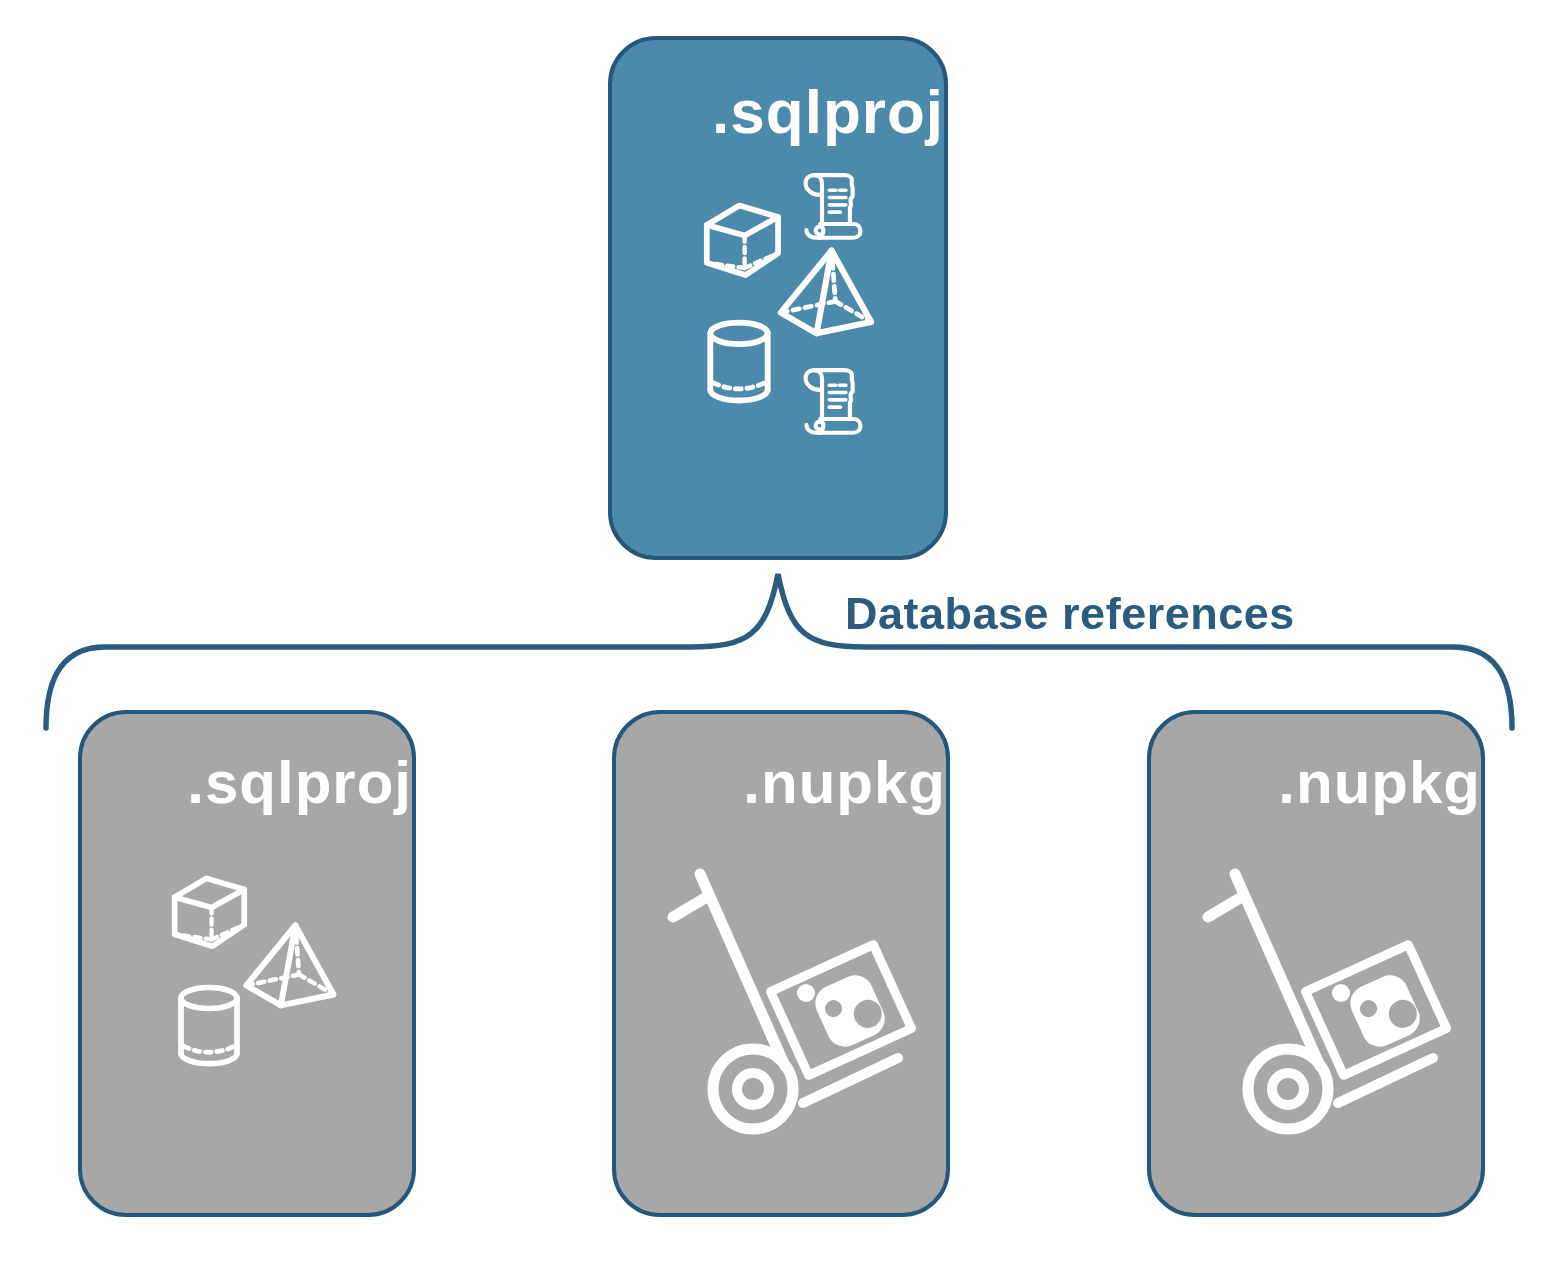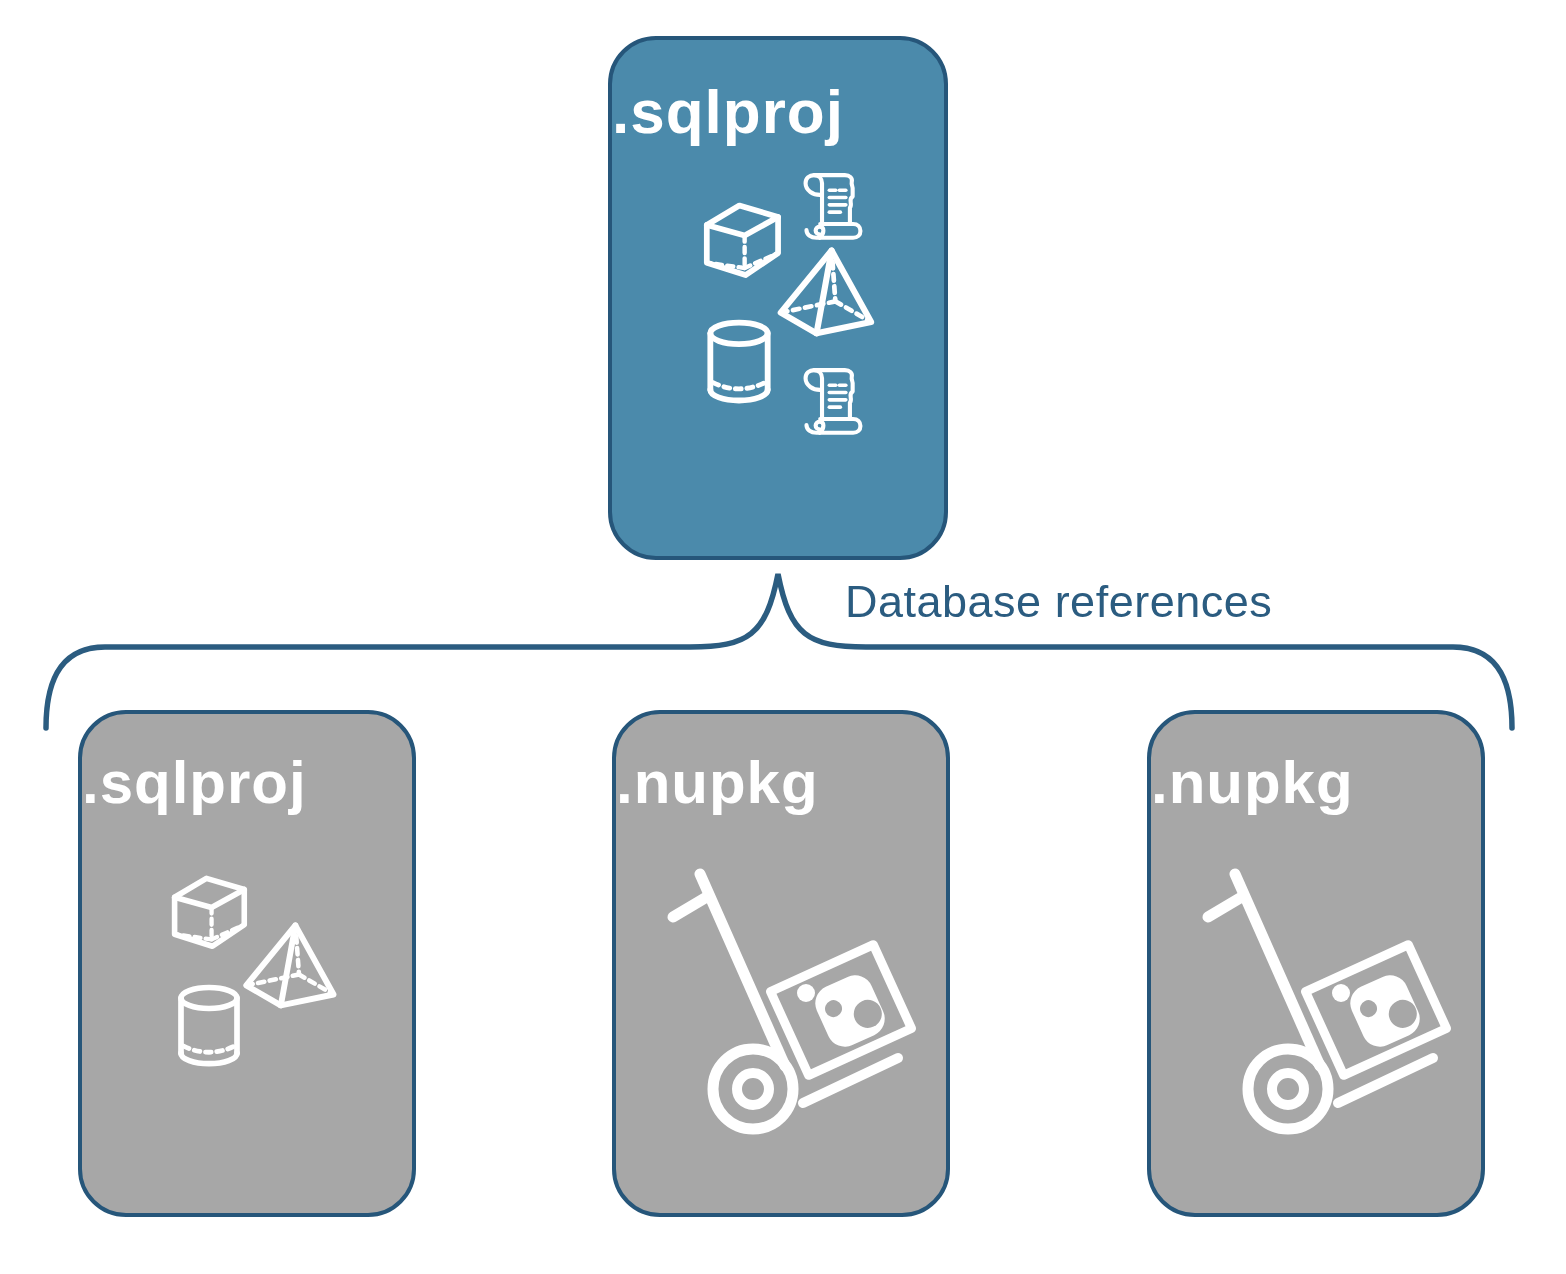--- a/index.html
+++ b/index.html
@@ -19,32 +19,32 @@
   }
   .node{
     position:absolute;
     box-sizing:border-box;
     border:4.5px solid var(--border-blue);
     border-radius:48px;
   }
   .node-root{background:var(--accent-blue);}
   .node-child{background:var(--node-gray);}
   .node-label{
-    text-align:left;
+    text-align:right;
     font-weight:bold;
     color:var(--label-white);
     letter-spacing:1px;
   }
   .node-root .node-label{font-size:62px;margin-top:36px;}
   .node-child .node-label{font-size:60px;margin-top:34px;}
   .icon{position:absolute;color:var(--label-white);}
   .brace{position:absolute;left:0;top:540px;}
   .connector-label{
-    position:absolute;left:845px;top:576px;
-    font-size:45px;font-weight:normal;
+    position:absolute;left:845px;top:588px;
+    font-size:45px;font-weight:bold;
     color:var(--line-blue);
     letter-spacing:0.5px;
     white-space:nowrap;
   }
   .defs-holder{position:absolute;width:0;height:0;overflow:hidden;}
 </style>
 </head>
 <body>
 
 <svg class="defs-holder" aria-hidden="true">

